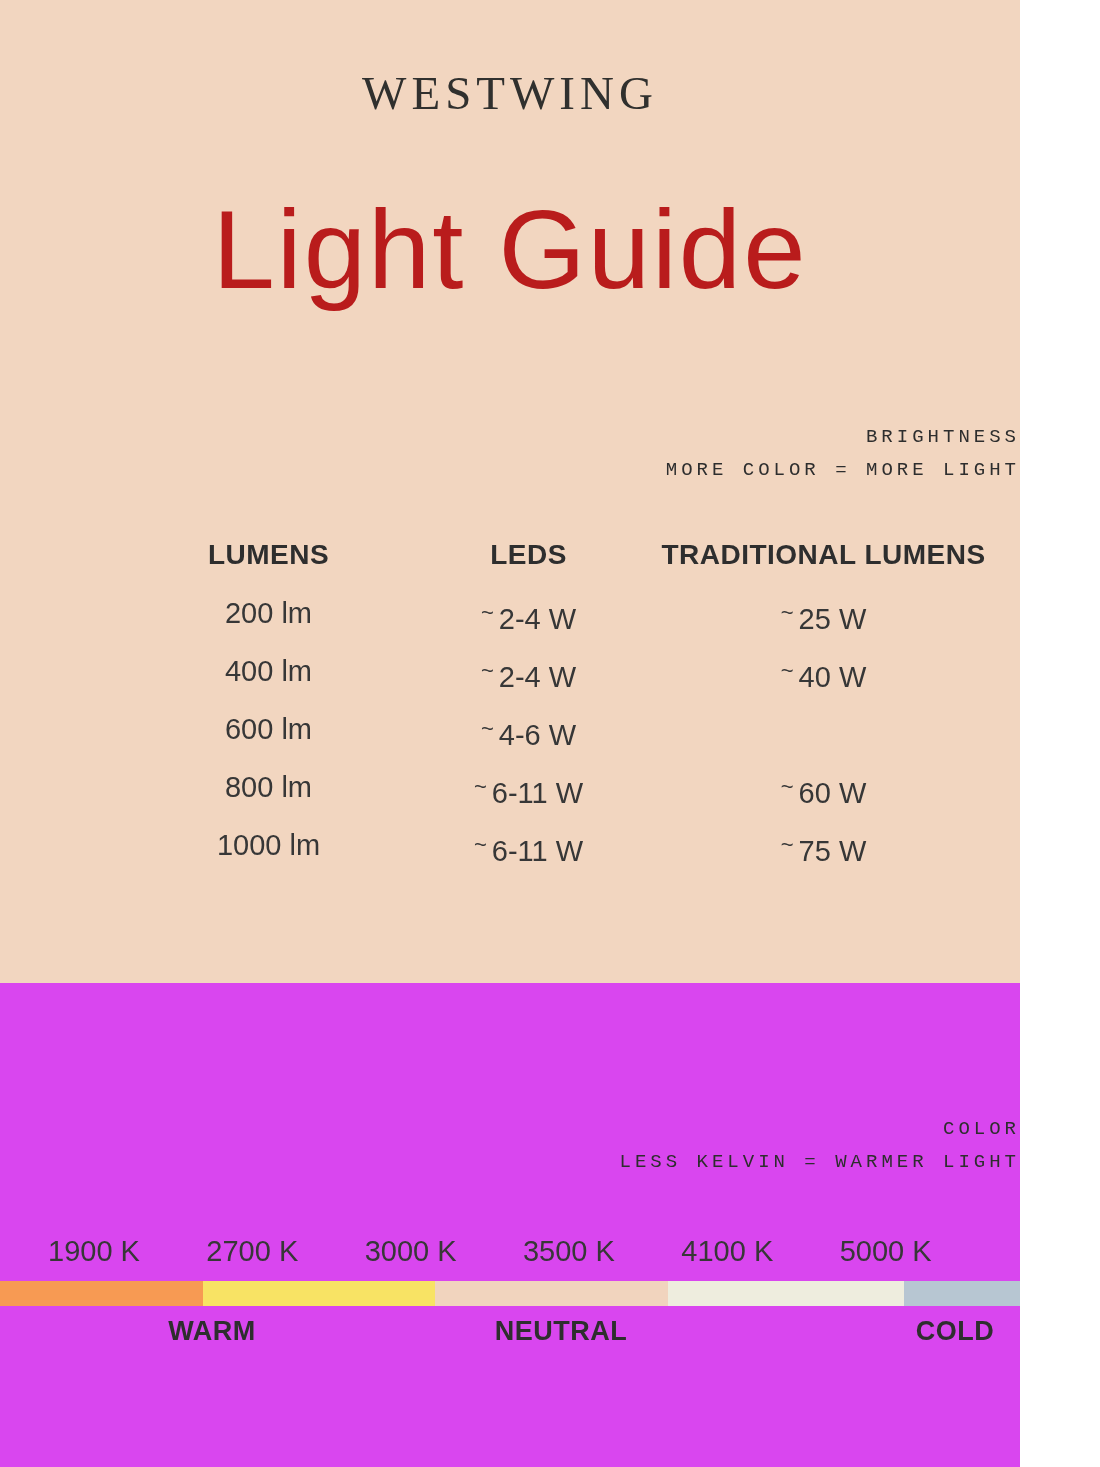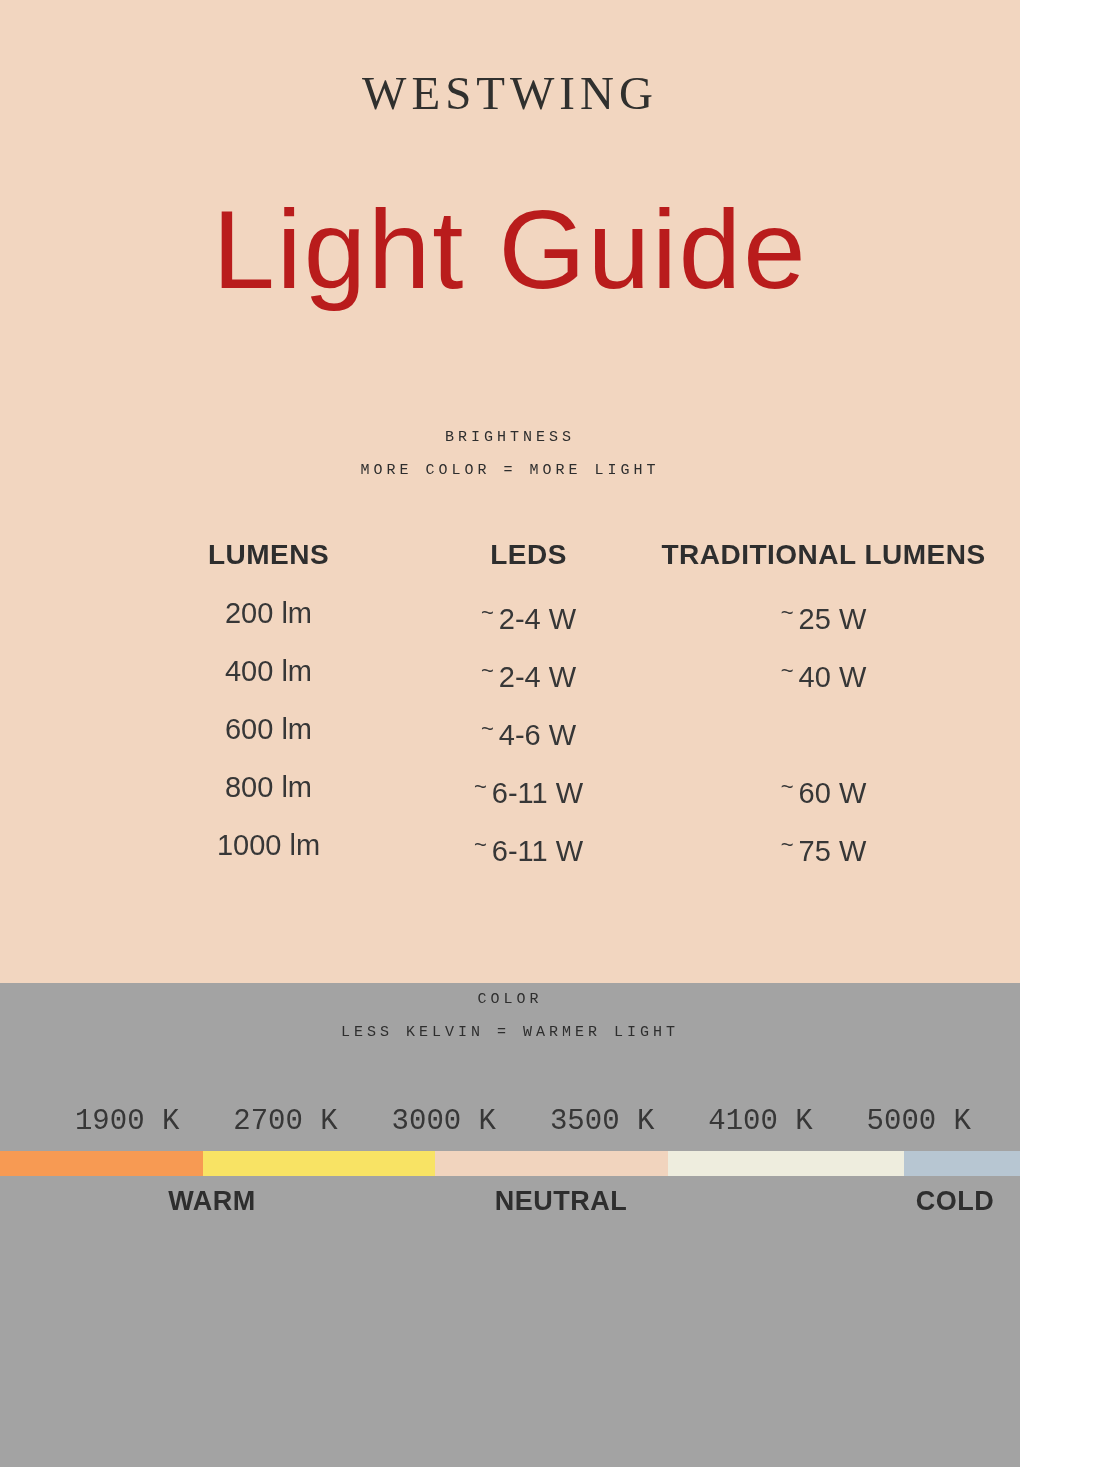--- a/index.html
+++ b/index.html
@@ -28,23 +28,23 @@
   .page-title {
     margin-top: 68px;
     text-align: center;
     font-size: 112px;
     font-weight: 300;
     letter-spacing: 2px;
     line-height: 128px;
     color: #b91c1c;
   }
   .mono-block {
-    text-align: center;
+    text-align: right;
     font-family: "Liberation Mono", "DejaVu Sans Mono", monospace;
-    font-size: 15px;
+    font-size: 19px;
     letter-spacing: 4px;
     line-height: 33px;
     color: #2E2E2E;
   }
   .section-top .mono-block { margin-top: 107px; }
 
   
   .lumens-table {
     margin-top: 48px;
     padding-left: 111px;
@@ -66,33 +66,34 @@
   .approx {
     font-size: 22px;
     vertical-align: 9px;
     margin-right: 5px;
     color: #373737;
   }
 
   
   .section-bottom {
     height: 484px;
-    background: #a3a3a3;
+    background: #d946ef;
+    padding-top: 130px;
     position: relative;
   }
   .kelvin-scale {
     margin-top: 57px;
     display: flex;
     padding: 0 22px 0 48px;
     font-size: 29px;
     font-weight: 300;
     line-height: 31px;
     color: #373737;
   }
-  .kelvin-scale span { flex: 1; text-align: center; font-family: Liberation Mono, monospace; }
+  .kelvin-scale span { flex: 1; text-align: left; }
   .color-bar {
     margin-top: 14px;
     display: flex;
     height: 25px;
     width: 1100px;
   }
   .color-bar .seg { height: 25px; }
   .seg-0 { width: 203px; }
   .seg-1 { width: 232px; }
   .seg-2 { width: 233px; }

